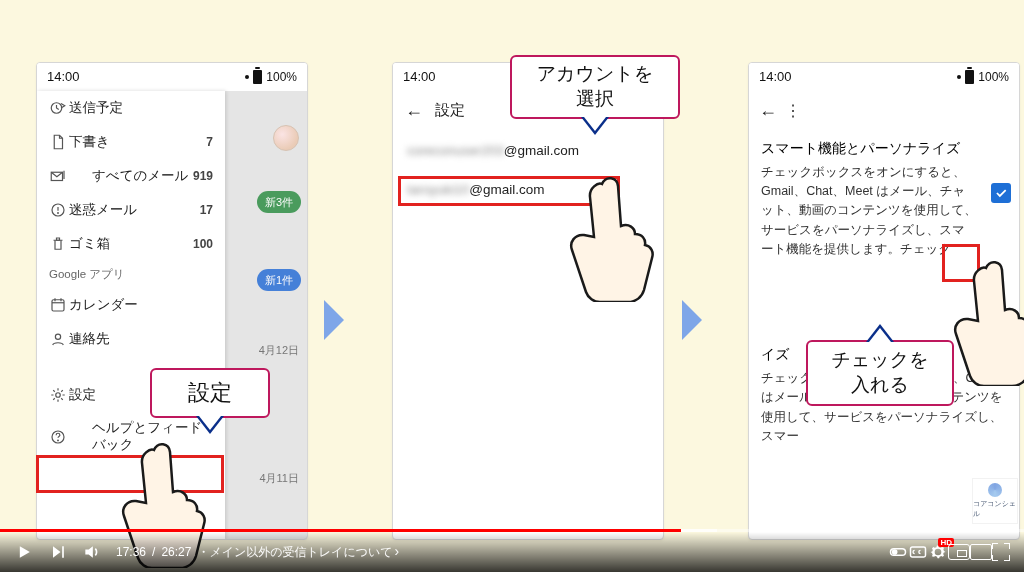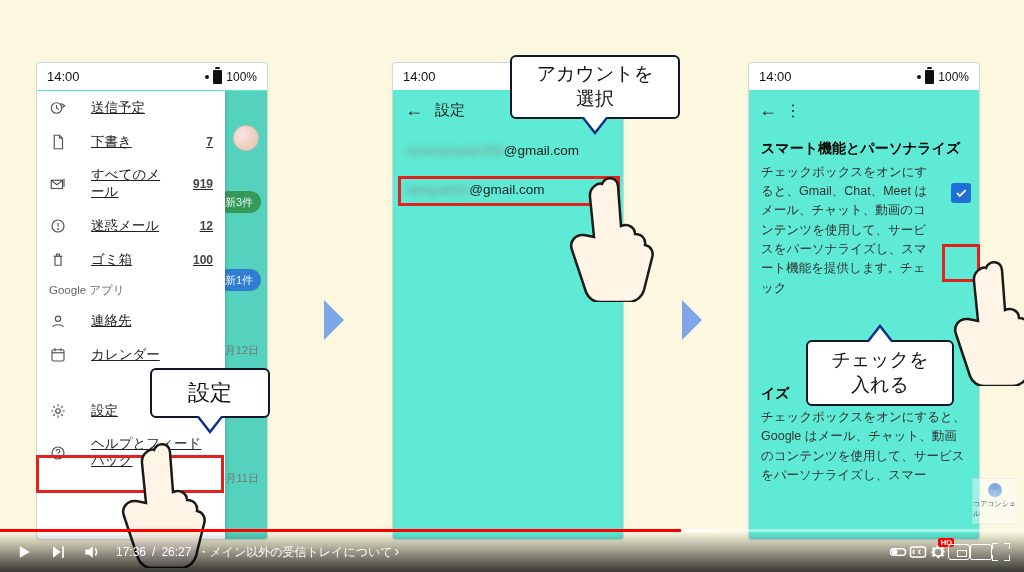--- a/index.html
+++ b/index.html
@@ -1,61 +1,61 @@
 <!DOCTYPE html>
 <html><head>
 <meta charset="utf-8">
 <style>
   * { margin: 0; padding: 0; box-sizing: border-box; }
   body { width: 1024px; height: 572px; overflow: hidden; font-family: "Helvetica Neue", Arial, "Hiragino Kaku Gothic ProN", "Meiryo", sans-serif; position: relative; background: #000; }
   .stage { position: absolute; inset: 0; background: #fcf8df; }
-  .phone { position: absolute; width: 232px; top: 62px; bottom: 32px; background: #5eead4; border: 1px solid #d6d6d6; border-radius: 4px; box-shadow: 0 1px 3px rgba(0,0,0,.05); overflow: hidden; }
+  .phone { position: absolute; width: 272px; top: 62px; bottom: 32px; background: #ffffff; border: 1px solid #d6d6d6; border-radius: 4px; box-shadow: 0 1px 3px rgba(0,0,0,.05); overflow: hidden; }
   .phone1 { left: 36px; }
   .phone2 { left: 392px; }
   .phone3 { left: 748px; }
 
   .statusbar { display: flex; align-items: center; justify-content: space-between; padding: 6px 10px; font-size: 13px; color: #111; background: #fff; }
   .statusbar .right { display: flex; align-items: center; gap: 4px; font-size: 12px; }
   .dot { width: 4px; height: 4px; background: #111; border-radius: 50%; }
   .batt { width: 9px; height: 14px; background: #111; border-radius: 1px; position: relative; }
   .batt:before { content: ""; position: absolute; top: -3px; left: 2px; width: 5px; height: 2px; background: #111; border-radius: 1px; }
 
   .scrim { position: absolute; inset: 0; top: 28px; background: rgba(0,0,0,.10); }
   .drawer { position: absolute; left: 0; top: 28px; bottom: 0; width: 188px; background: #fff; box-shadow: 1px 0 4px rgba(0,0,0,.15); overflow: hidden; }
-  .drow { display: flex; align-items: center; gap: 24px; padding: 8px 12px; font-size: 13.5px; color: #222; text-decoration: underline; }
+  .drow { display: flex; align-items: center; gap: 2px; padding: 8px 12px; font-size: 13.5px; color: #222; }
   .drow .lab { flex: 1; white-space: nowrap; overflow: hidden; text-overflow: ellipsis; }
   .drow .cnt { font-size: 12px; color: #444; font-weight: 600; }
   .dsec { padding: 6px 12px; font-size: 11.5px; color: #666; }
-  .drow.multiline .lab { white-space: normal; line-height: 1.25; }
+  .drow.multiline .lab { white-space: normal; line-height: 1.25; margin-left: 23px; }
   .ico { width: 18px; height: 18px; color: #555; display: flex; align-items: center; justify-content: center; }
   .ico svg { width: 18px; height: 18px; stroke: #555; fill: none; stroke-width: 1.6; }
 
   .bgchip { position: absolute; right: 6px; height: 22px; border-radius: 12px; padding: 0 8px; color: #fff; font-size: 11px; display: flex; align-items: center; opacity: .85; }
   .chip-green { background: #2f8f46; }
   .chip-blue  { background: #2a6fd6; }
   .bgdate { position: absolute; right: 8px; font-size: 11px; color: #777; }
   .bgcircle { position: absolute; right: 8px; top: 34px; width: 26px; height: 26px; border-radius: 50%; background: radial-gradient(circle at 35% 35%, #fbe4e4, #eacbb6 70%); border: 1px solid #d7c2b2; }
 
   .appbar { display: flex; align-items: center; gap: 12px; padding: 10px 12px; font-size: 15px; color: #222; }
   .back { font-size: 18px; color: #222; }
   .list-item { padding: 12px 14px; font-size: 13.5px; color: #222; }
   .sub { color: #555; font-size: 13px; padding: 8px 14px 4px; }
   .blur { filter: blur(3.2px); color: #888; display: inline; }
 
   .acct-appbar { display: flex; align-items: center; padding: 10px 10px; gap: 8px; }
   .acct-appbar .title { flex: 1; font-size: 13.5px; font-weight: 600; white-space: nowrap; overflow: hidden; text-overflow: ellipsis; }
   .kebab { font-size: 16px; color: #333; }
-  .sec-title { font-size: 14px; font-weight: 700; padding: 8px 12px 2px; line-height: 1.4; }
+  .sec-title { font-size: 14px; font-weight: 400; padding: 8px 12px 2px; line-height: 1.4; }
   .sec-body  { font-size: 12.5px; color: #333; padding: 2px 42px 8px 12px; line-height: 1.55; position: relative; }
   .chk { position: absolute; right: 8px; top: 22px; width: 20px; height: 20px; background: #1e6fd6; border-radius: 3px; display: flex; align-items: center; justify-content: center; }
   .chk svg { width: 14px; height: 14px; stroke: #fff; stroke-width: 3; fill: none; }
 
   .redbox { position: absolute; border: 3px solid #e2221f; pointer-events: none; }
 
-  .callout { position: absolute; background: #fff; border: 2px solid #0f172a; border-radius: 6px; display: flex; align-items: center; justify-content: center; text-align: center; font-size: 19px; color: #111; line-height: 1.3; padding: 6px 12px; }
+  .callout { position: absolute; background: #fff; border: 2px solid #be185d; border-radius: 6px; display: flex; align-items: center; justify-content: center; text-align: center; font-size: 19px; color: #111; line-height: 1.3; padding: 6px 12px; }
   .callout .tail { position: absolute; width: 0; height: 0; }
   .callout.tail-down .tail { bottom: -18px; left: 50%; transform: translateX(-50%); border-left: 14px solid transparent; border-right: 14px solid transparent; border-top: 18px solid #0a2f8a; }
   .callout.tail-down .tail:after { content: ""; position: absolute; top: -18px; left: -11px; border-left: 11px solid transparent; border-right: 11px solid transparent; border-top: 14px solid #fff; }
   .callout.tail-up .tail { top: -18px; left: 50%; transform: translateX(-50%); border-left: 14px solid transparent; border-right: 14px solid transparent; border-bottom: 18px solid #0a2f8a; }
   .callout.tail-up .tail:after { content: ""; position: absolute; top: 4px; left: -11px; border-left: 11px solid transparent; border-right: 11px solid transparent; border-bottom: 14px solid #fff; }
 
   .arrow { position: absolute; width: 28px; height: 44px; }
   .arrow svg polygon { fill: #7ea6e8; }
 
   .hand { position: absolute; width: 90px; height: 130px; pointer-events: none; }
@@ -144,52 +144,52 @@
       </div>
       <div class="drow">
         <span class="ico">
             <svg viewBox="0 0 24 24">
               <circle cx="12" cy="12" r="8"></circle>
               <path d="M12 8v5"></path>
               <circle cx="12" cy="16" r=".5" fill="#555"></circle>
             </svg>
           </span>
         <span class="lab">迷惑メール</span>
-        <span class="cnt">12</span>
+        <span class="cnt">17</span>
       </div>
       <div class="drow">
         <span class="ico">
             <svg viewBox="0 0 24 24">
               <path d="M6 7h12"></path>
               <path d="M8 7v12h8V7"></path>
               <path d="M10 4h4v3h-4z"></path>
             </svg>
           </span>
         <span class="lab">ゴミ箱</span>
         <span class="cnt">100</span>
       </div>
       <div class="dsec">Google アプリ</div>
       <div class="drow">
         <span class="ico">
             <svg viewBox="0 0 24 24">
-              <circle cx="12" cy="9" r="3.5"></circle>
-              <path d="M5 20c1-4 13-4 14 0"></path>
-            </svg>
-          </span>
-        <span class="lab">連絡先</span>
-      </div>
-      <div class="drow">
-        <span class="ico">
-            <svg viewBox="0 0 24 24">
               <rect x="4" y="5" width="16" height="15" rx="2"></rect>
               <path d="M4 9h16"></path>
               <path d="M8 3v4M16 3v4"></path>
             </svg>
           </span>
         <span class="lab">カレンダー</span>
+      </div>
+      <div class="drow">
+        <span class="ico">
+            <svg viewBox="0 0 24 24">
+              <circle cx="12" cy="9" r="3.5"></circle>
+              <path d="M5 20c1-4 13-4 14 0"></path>
+            </svg>
+          </span>
+        <span class="lab">連絡先</span>
       </div>
       <div style="height:22px"></div>
       <div class="drow">
         <span class="ico">
             <svg viewBox="0 0 24 24">
               <circle cx="12" cy="12" r="3"></circle>
               <path d="M12 3v3M12 18v3M3 12h3M18 12h3M5.6 5.6l2.1 2.1M16.3 16.3l2.1 2.1M18.4 5.6l-2.1 2.1M7.7 16.3l-2.1 2.1"></path>
             </svg>
           </span>
         <span class="lab">設定</span>

